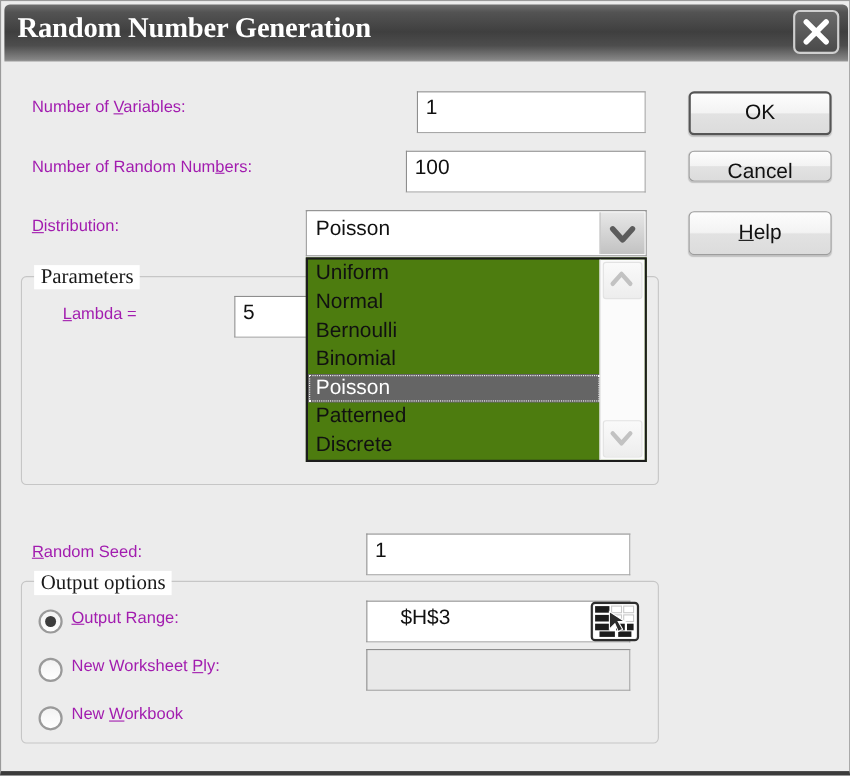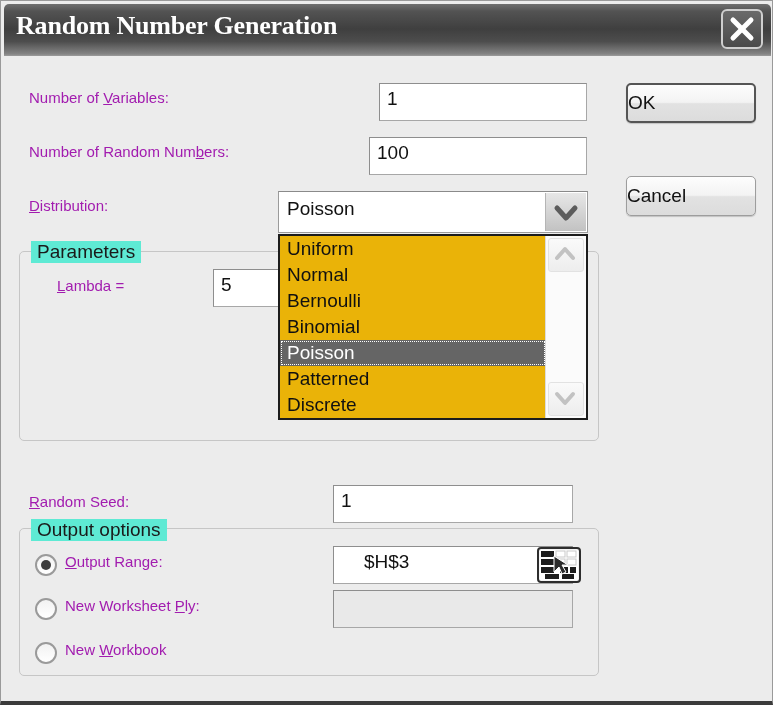--- a/index.html
+++ b/index.html
@@ -87,42 +87,44 @@
   }
 
   .btn {
     position: absolute;
     box-sizing: border-box;
     background: linear-gradient(to bottom, #fdfdfd 0%, #f3f3f3 48%, #e2e2e2 52%, #dcdcdc 100%);
     border: 1px solid #9d9d9d;
     border-radius: 5px;
     font-size: 19px;
     color: #111;
+    text-align: center;
     line-height: 38px;
     box-shadow: 0 1px 1px rgba(0,0,0,0.18);
   }
   .btn.default {
     border: 2px solid #555;
   }
   .btn u { text-decoration: underline; }
 
   
   .group {
     position: absolute;
     box-sizing: border-box;
     border: 1px solid #c6c6c6;
     border-radius: 5px;
   }
   .group-title {
     position: absolute;
-    background: #5eead4;
+    background: #ffffff;
     font-size: 19px;
     color: #1a1a1a;
     padding: 0 6px;
     white-space: nowrap;
+    font-family: Liberation Serif, serif;
   }
 
   
   .combo {
     position: absolute;
     box-sizing: border-box;
     background: #ffffff;
     border: 1px solid #9b9b9b;
     border-top-color: #8a8a8a;
   }
@@ -140,21 +142,21 @@
     bottom: 1px;
     width: 40px;
     background: linear-gradient(to bottom, #e7e7e7, #c2c2c2);
     border-left: 1px solid #b5b5b5;
   }
 
   
   .dropdown {
     position: absolute;
     box-sizing: border-box;
-    background: #eab308;
+    background: #4d7c0f;
     border: 2px solid #1c1c1c;
     z-index: 40;
   }
   .dd-items {
     position: absolute;
     left: 0; top: 0; bottom: 0;
     right: 40px;
   }
   .dd-item {
     height: 26px;
@@ -312,15 +314,16 @@
   </div>
 
   <div class="radio" style="left:34px; top:597px;"></div>
   <div class="label" style="left:64px; top:596px;"><span>New Worksheet </span><u>P</u><span>ly:</span></div>
   <div class="textbox disabled" style="left:332px; top:589px; width:240px; height:38px;"></div>
 
   <div class="radio" style="left:34px; top:641px;"></div>
   <div class="label" style="left:64px; top:640px;"><span>New </span><u>W</u><span>orkbook</span></div>
 
   <div class="btn default" style="left:625px; top:82px; width:130px; height:40px; line-height:36px;"><span>OK</span><u></u><span></span></div>
-  <div class="btn" style="left:625px; top:136px; width:130px; height:40px;margin-top:39px;"><span>Cancel</span><u></u><span></span></div>
+  <div class="btn" style="left:625px; top:136px; width:130px; height:28px;"><span>Cancel</span><u></u><span></span></div>
+  <div class="btn" style="left:625px; top:191px; width:130px; height:40px;"><span></span><u>H</u><span>elp</span></div>
 
 </div>
 
 </body></html>

